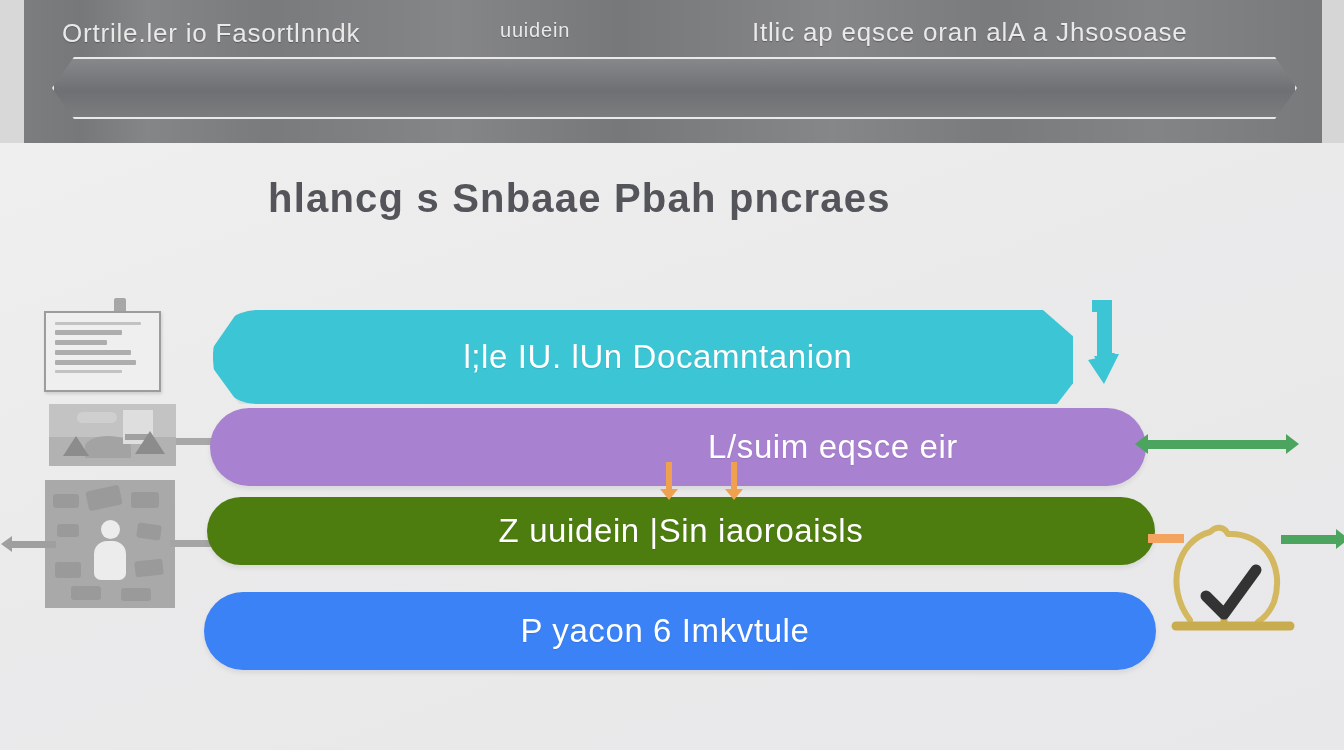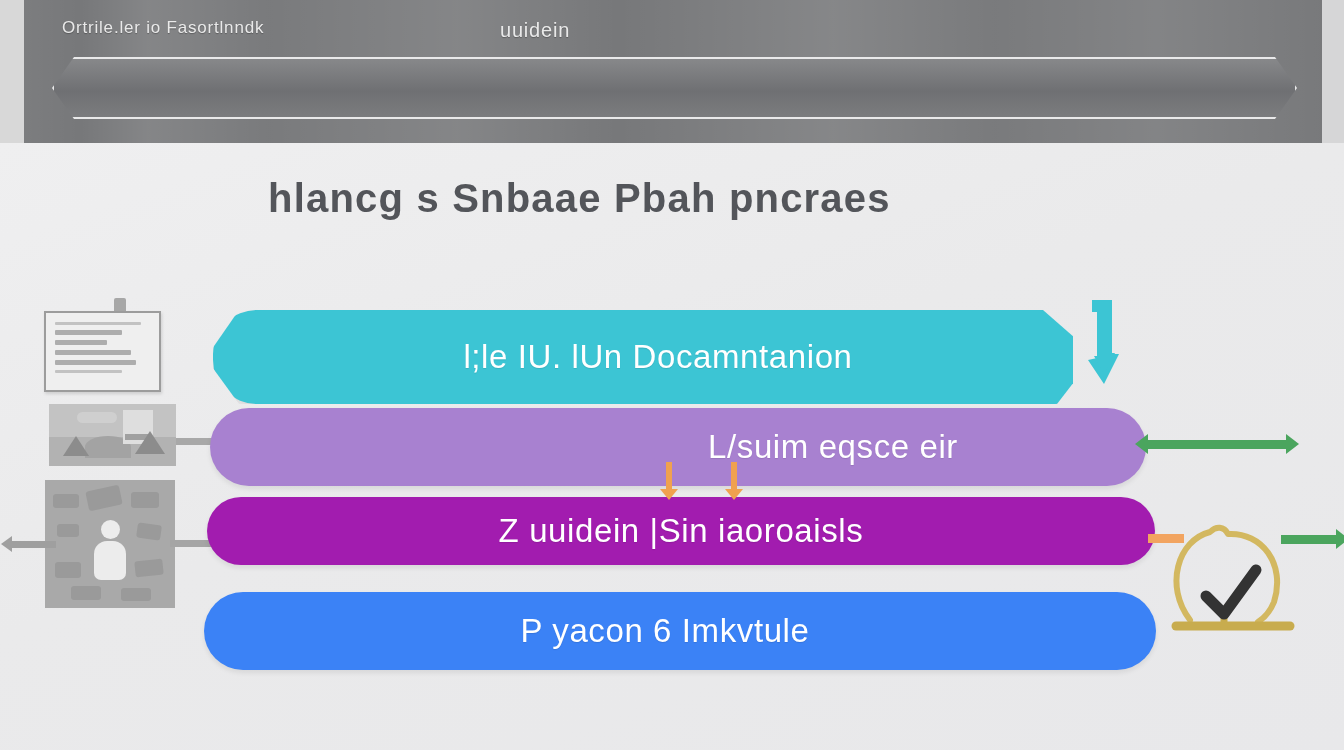--- a/index.html
+++ b/index.html
@@ -74,21 +74,21 @@
       0% 50%, 22px 0%, calc(100% - 22px) 0%, 100% 50%,
       calc(100% - 22px) 100%, 22px 100%);
     display: flex;
     align-items: center;
     box-shadow: 0 2px 3px rgba(0,0,0,0.16);
   }
 
   .ribbon-text {
     position: absolute;
     color: #f2f2f2;
-    font-size: 17px;
+    font-size: 26px;
     font-weight: 400;
     letter-spacing: 0.8px;
     white-space: nowrap;
     text-shadow: 0 1px 1px rgba(0,0,0,0.30);
     filter: blur(0.35px);
     opacity: 0.93;
   }
   .rt-1 { left: 62px;  top: 18px; }
   .rt-2 { left: 500px; top: 19px; font-size: 20px; }
   .rt-3 { left: 752px; top: 17px; }
@@ -258,21 +258,21 @@
   }
   .bar-2 {
     left: 210px; top: 408px;
     width: 936px; height: 78px;
     background: #a881d0;
     border-radius: 40px;
   }
   .bar-3 {
     left: 207px; top: 497px;
     width: 948px; height: 68px;
-    background: #a21caf;
+    background: #4d7c0f;
     border-radius: 45px;
   }
   .bar-4 {
     left: 204px; top: 592px;
     width: 952px; height: 78px;
     background: #3b82f6;
     border-radius: 39px;
   }
   .bar-1 span { position: relative; left: 15px; }
   .bar-2 span { position: relative; left: 155px; }
@@ -402,20 +402,21 @@
 <div class="stage">
 
   <div class="header-band">
     <div class="header-edge-left"></div>
     <div class="header-edge-right"></div>
 
     <div class="ribbon"></div>
 
     <div class="ribbon-text rt-1">Ortrile.ler io Fasortlnndk</div>
     <div class="ribbon-text rt-2">uuidein</div>
+    <div class="ribbon-text rt-3">Itlic ap eqsce oran alA a Jhsosoase</div>
   </div>
 
   <div class="slide-body"></div>
 
   <div class="slide-title">hlancg s Snbaae Pbah pncraes</div>
 
   <div class="thumb-doc-stand"></div>
   <div class="thumb thumb-doc">
     <div class="doc-lines">
       <div class="doc-line thin w90"></div>

